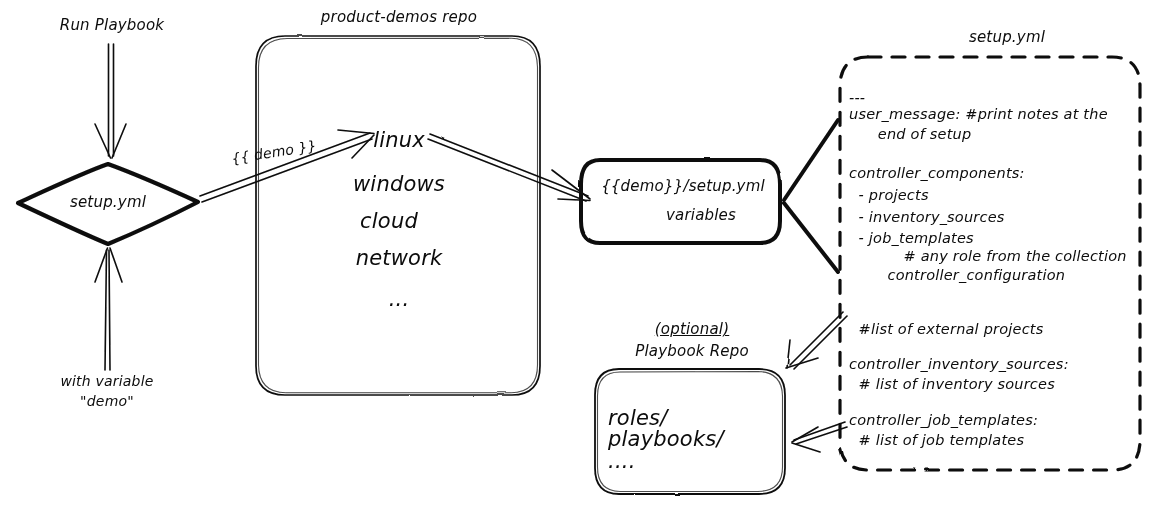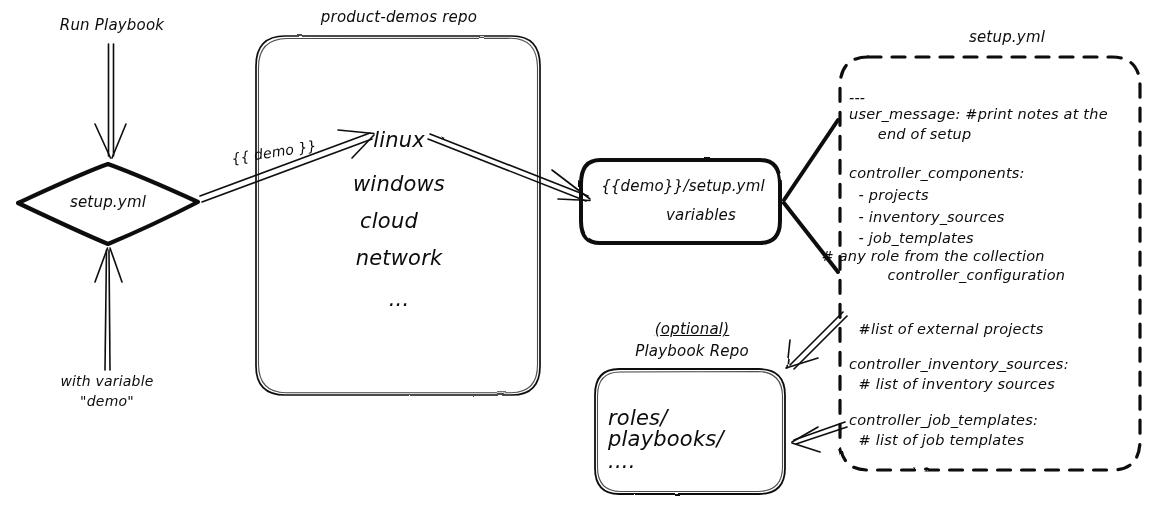--- a/index.html
+++ b/index.html
@@ -147,21 +147,21 @@
 
   <div class="lbl hand t-title ctr" style="left:1007px;top:28px;">setup.yml</div>
 
   <div class="lbl hand t-code" style="left:849px;top:89px;">---</div>
   <div class="lbl hand t-code" style="left:849px;top:105px;">user_message: #print notes at the</div>
   <div class="lbl hand t-code" style="left:849px;top:125px;">      end of setup</div>
   <div class="lbl hand t-code" style="left:849px;top:164px;">controller_components:</div>
   <div class="lbl hand t-code" style="left:849px;top:186px;">  - projects</div>
   <div class="lbl hand t-code" style="left:849px;top:208px;">  - inventory_sources</div>
   <div class="lbl hand t-code" style="left:849px;top:229px;">  - job_templates</div>
-  <div class="lbl hand t-code" style="left:812px;top:247px;">  # any role from the collection</div>
+  <div class="lbl hand t-code" style="left:894px;top:247px;">  # any role from the collection</div>
   <div class="lbl hand t-code" style="left:849px;top:266px;">        controller_configuration</div>
   <div class="lbl hand t-code" style="left:849px;top:320px;text-align:center;">  #list of external projects</div>
   <div class="lbl hand t-code" style="left:849px;top:355px;">controller_inventory_sources:</div>
   <div class="lbl hand t-code" style="left:849px;top:375px;">  # list of inventory sources</div>
   <div class="lbl hand t-code" style="left:849px;top:411px;">controller_job_templates:</div>
   <div class="lbl hand t-code" style="left:849px;top:431px;">  # list of job templates</div>
 
 </div>
 
 </body></html>

